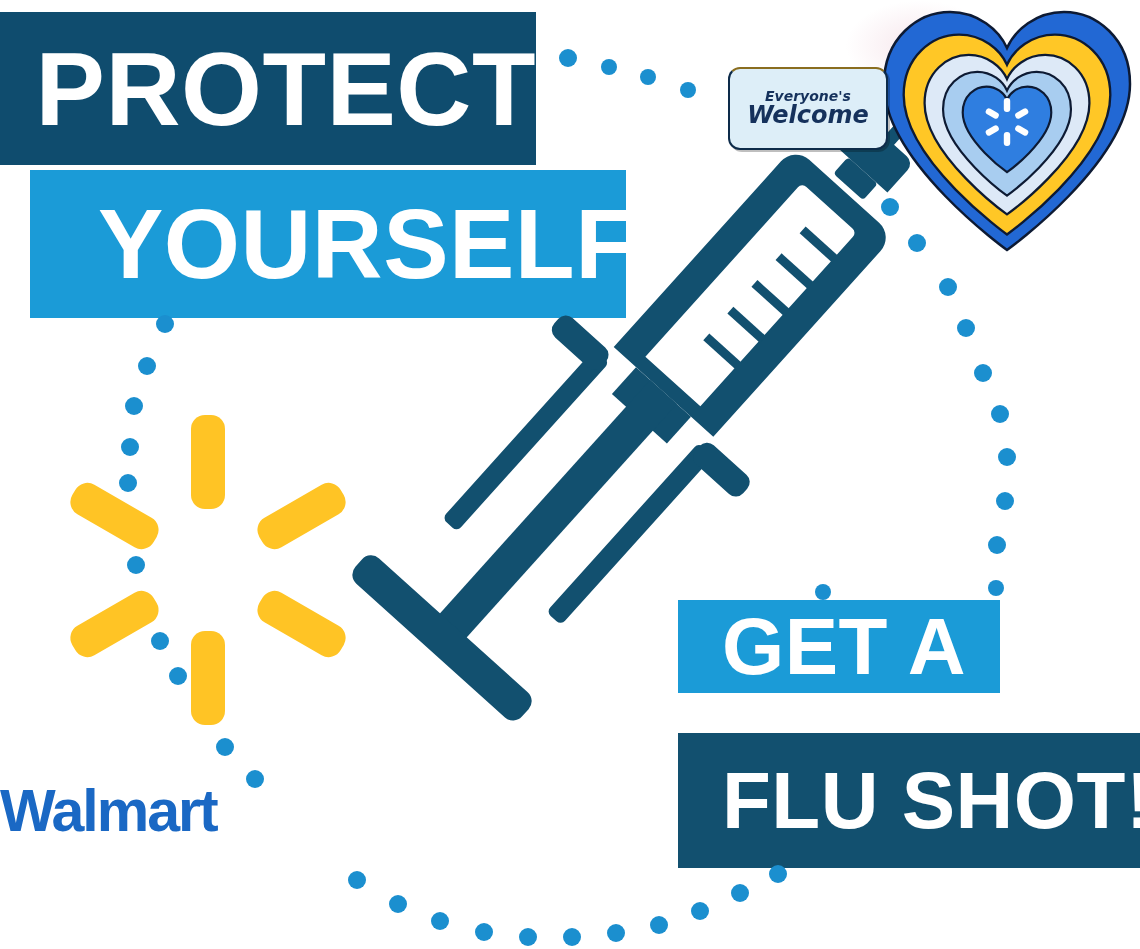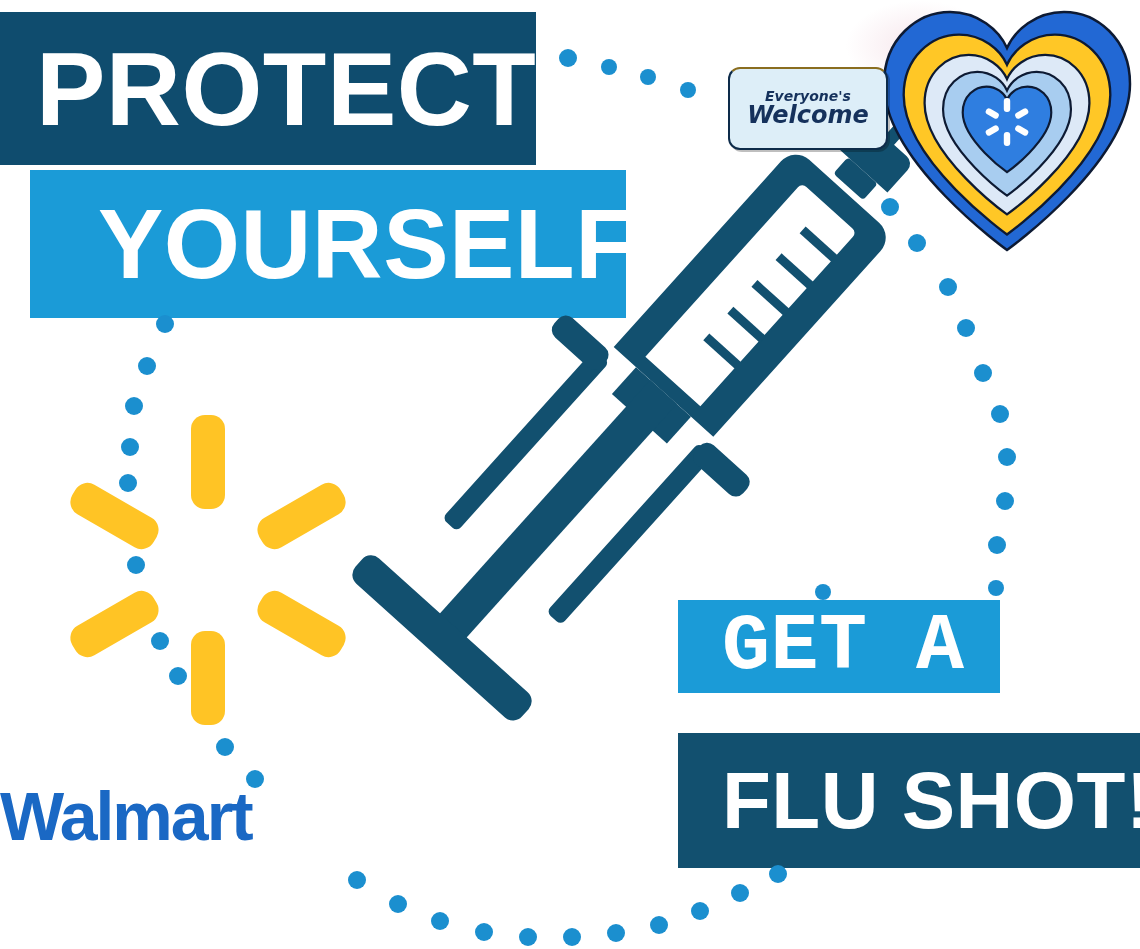--- a/index.html
+++ b/index.html
@@ -30,37 +30,37 @@
     letter-spacing: 0.5px;
     white-space: nowrap;
     line-height: 1;
   }
 
   #band-protect {
     left: 0px;  top: 12px;
     width: 536px; height: 153px;
     background: #0f4c6e;
     padding-left: 36px;
+    justify-content: flex-end;
   }
   #band-protect span { font-size: 104px; }
 
   #band-yourself {
     left: 30px; top: 170px;
     width: 596px; height: 148px;
     background: #1b9bd7;
     padding-left: 68px;
   }
   #band-yourself span { font-size: 98px; }
 
   #band-geta {
     left: 678px; top: 600px;
     width: 322px; height: 93px;
     background: #1b9bd7;
     padding-left: 44px;
-    font-family: Liberation Mono, monospace;
   }
   #band-geta span { font-size: 80px; }
 
   #band-flushot {
     left: 678px; top: 733px;
     width: 462px; height: 135px;
     background: #12506f;
     padding-left: 44px;
   }
   #band-flushot span { font-size: 80px; }
@@ -85,21 +85,21 @@
     margin-left: -17px; margin-top: -47px;
     background: #ffc425;
     border-radius: 14px;
   }
 
   
   #walmart-wordmark {
     position: absolute;
     left: 0px; top: 782px;
     width: 420px;
-    font-size: 68px;
+    font-size: 59px;
     font-weight: 700;
     color: #1a68c4;
     letter-spacing: -2px;
     line-height: 1;
   }
 
   
   #welcome-badge {
     position: absolute;
     left: 728px; top: 67px;

